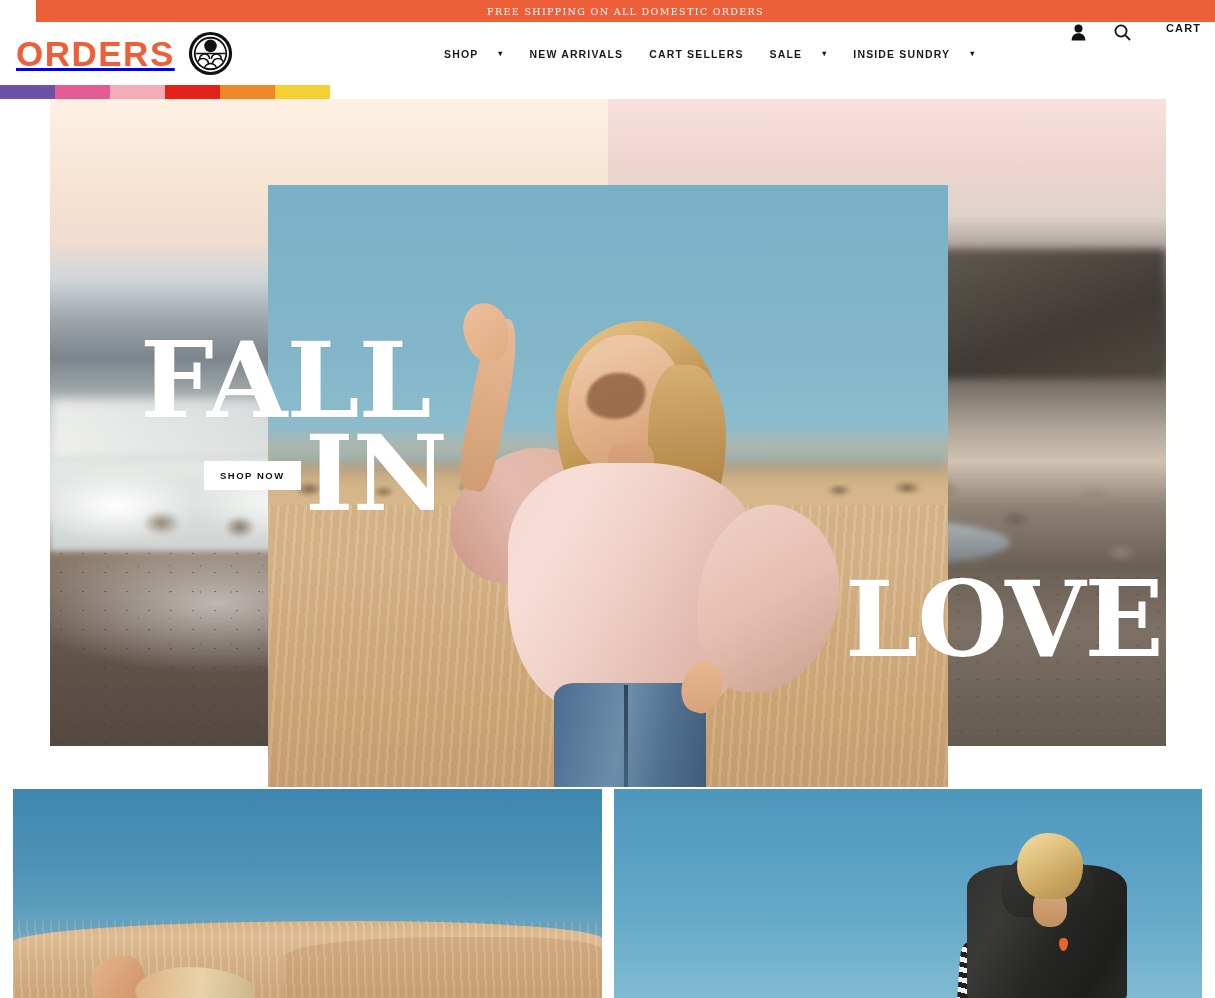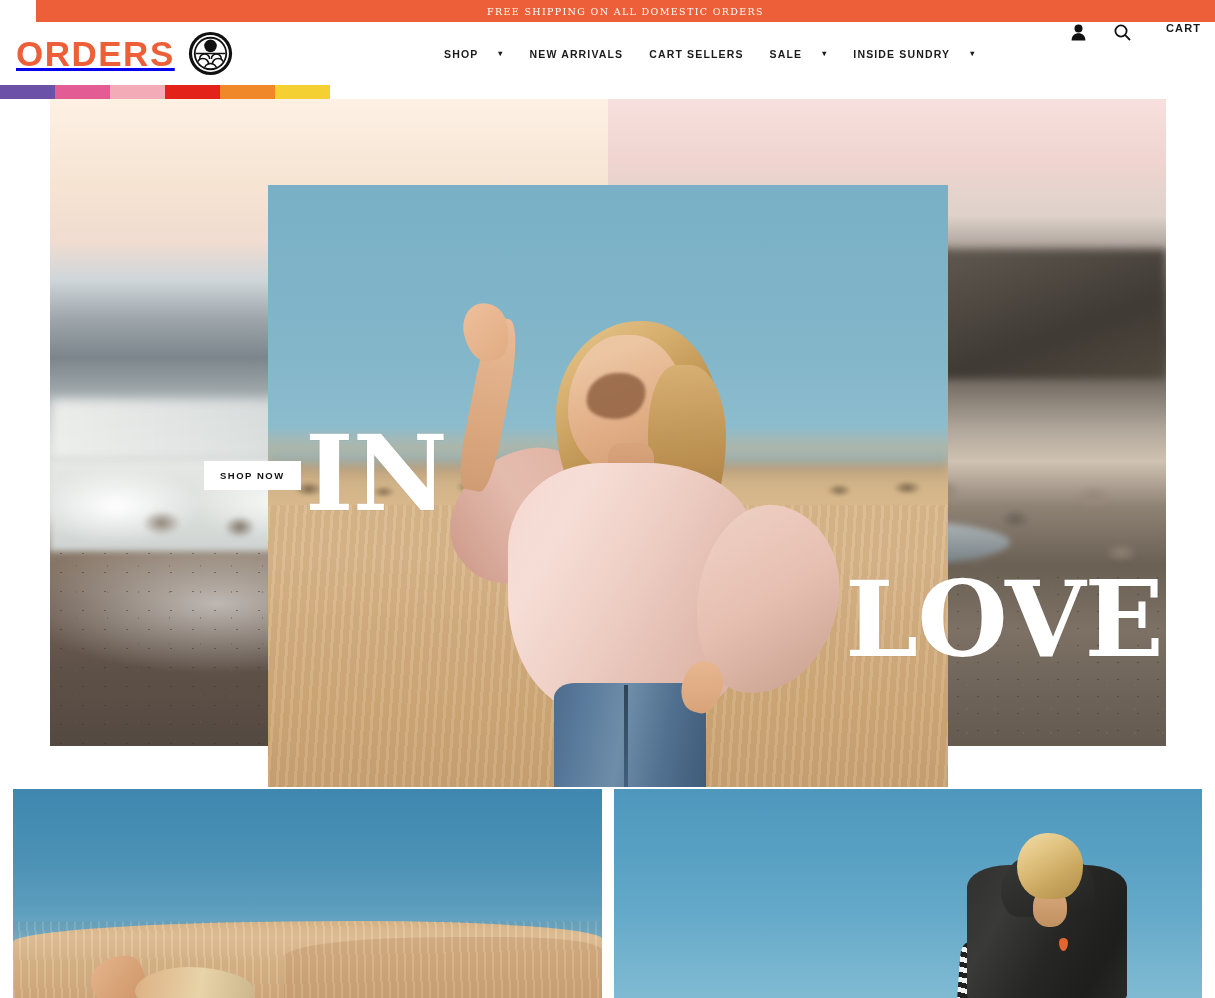--- a/index.html
+++ b/index.html
@@ -454,20 +454,21 @@
       <div class="m-neck"></div>
       <div class="m-top"></div>
       <div class="m-sleeve-r"></div>
       <div class="m-jeans"></div>
       <div class="m-fly"></div>
       <div class="m-hand2"></div>
     </div>
   </div>
 
   <div class="hero-type">
+    <div class="bigword w-fall">FALL</div>
     <div class="bigword w-in">IN</div>
     <div class="bigword w-love">LOVE</div>
     <div class="shopnow">SHOP NOW</div>
   </div>
 </section>
 
 <section class="tiles">
   <div class="tile tile-a">
     <div class="dune"></div>
     <div class="dune2"></div>

